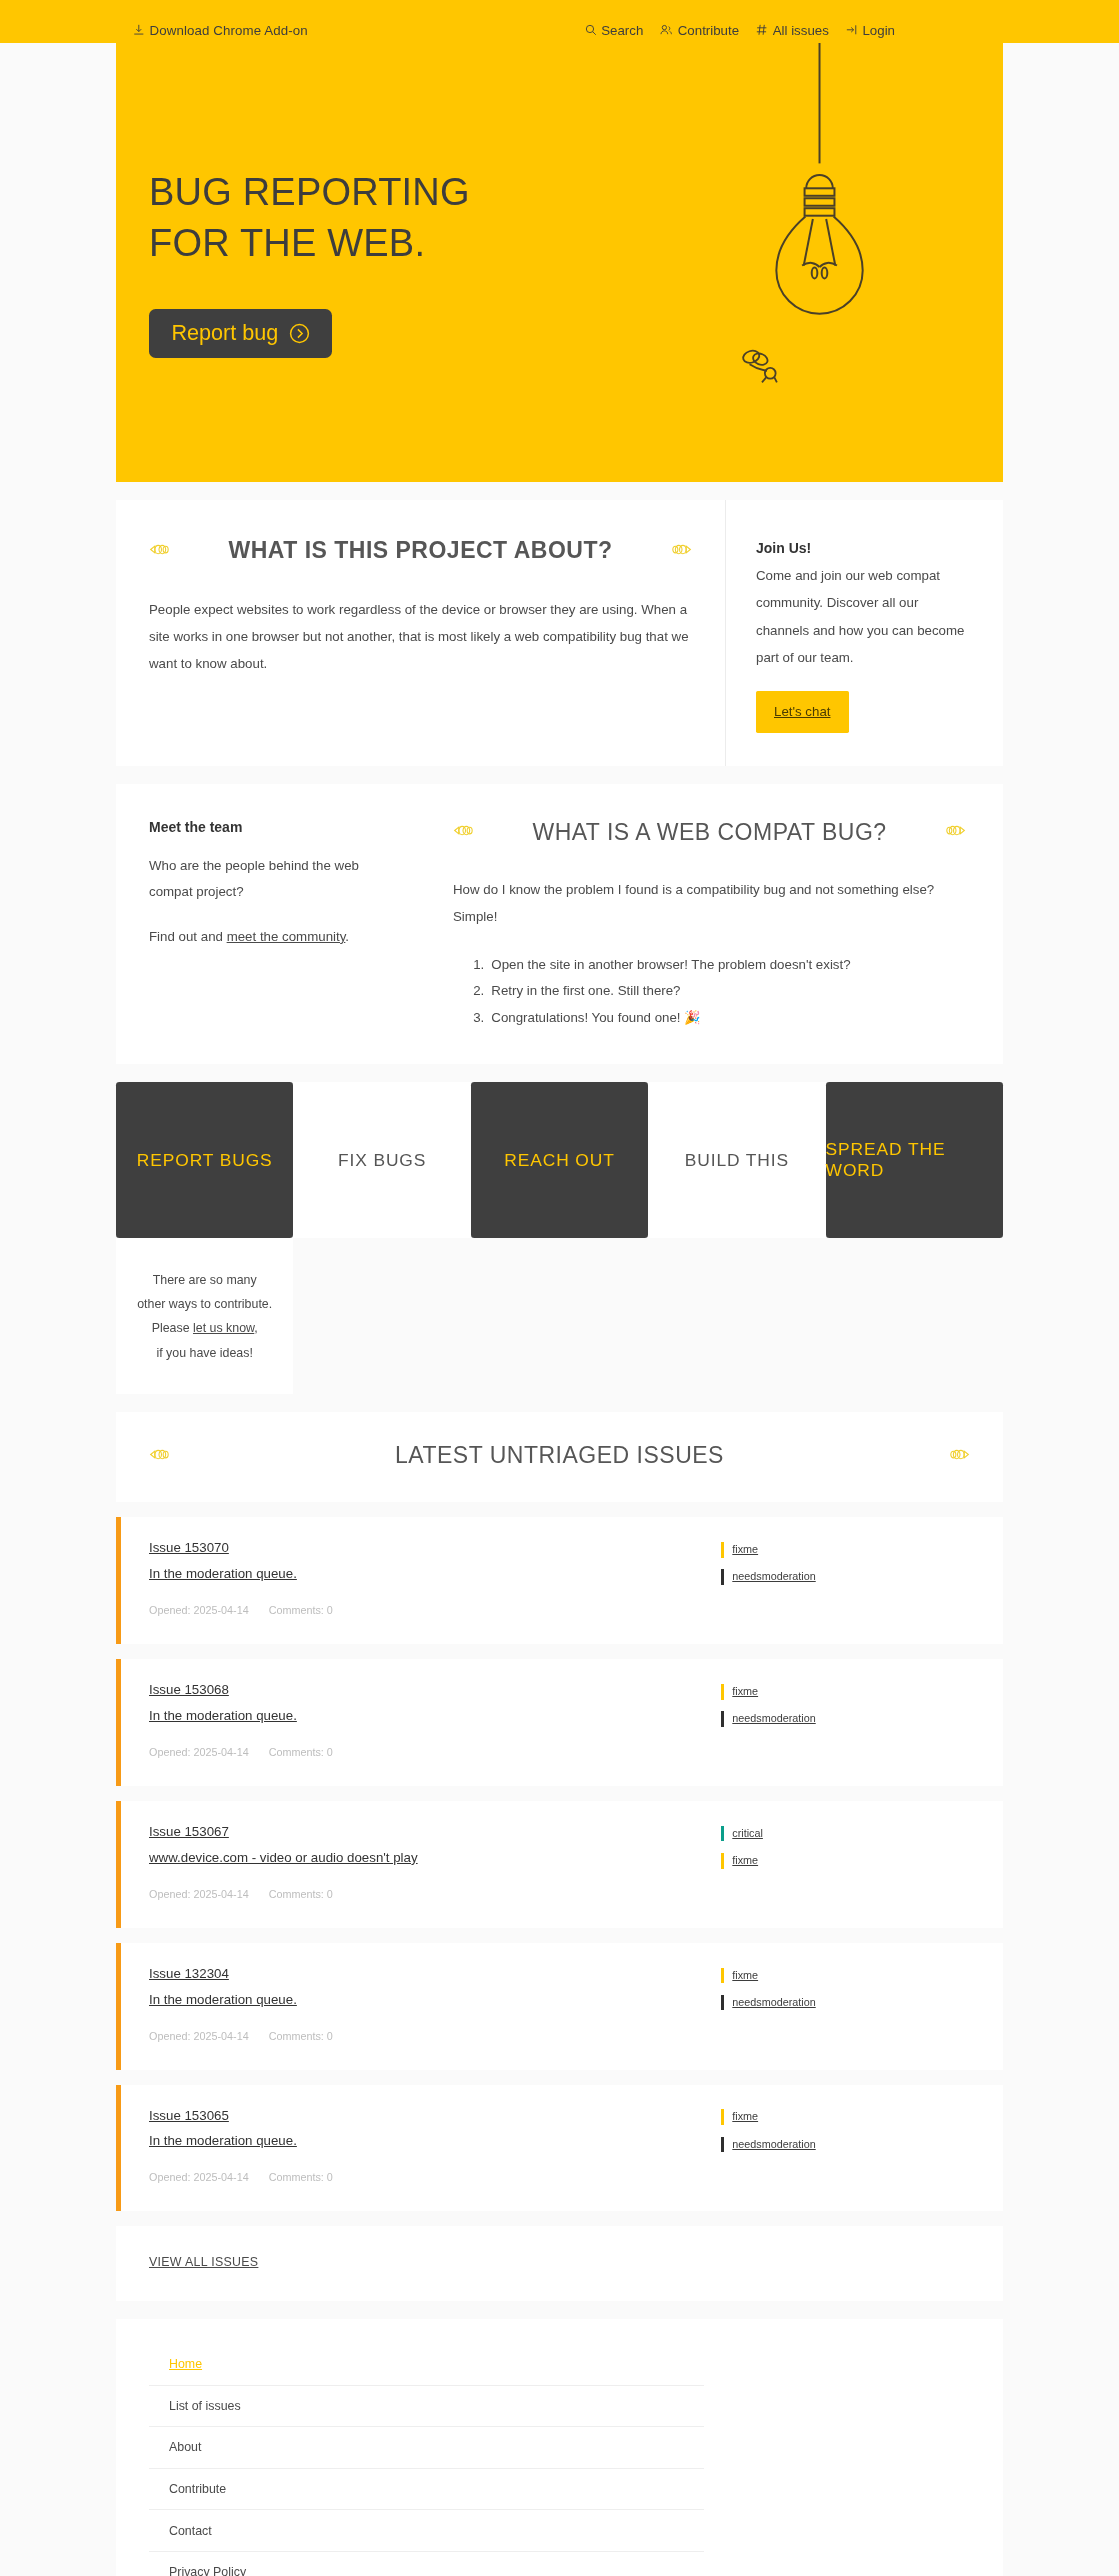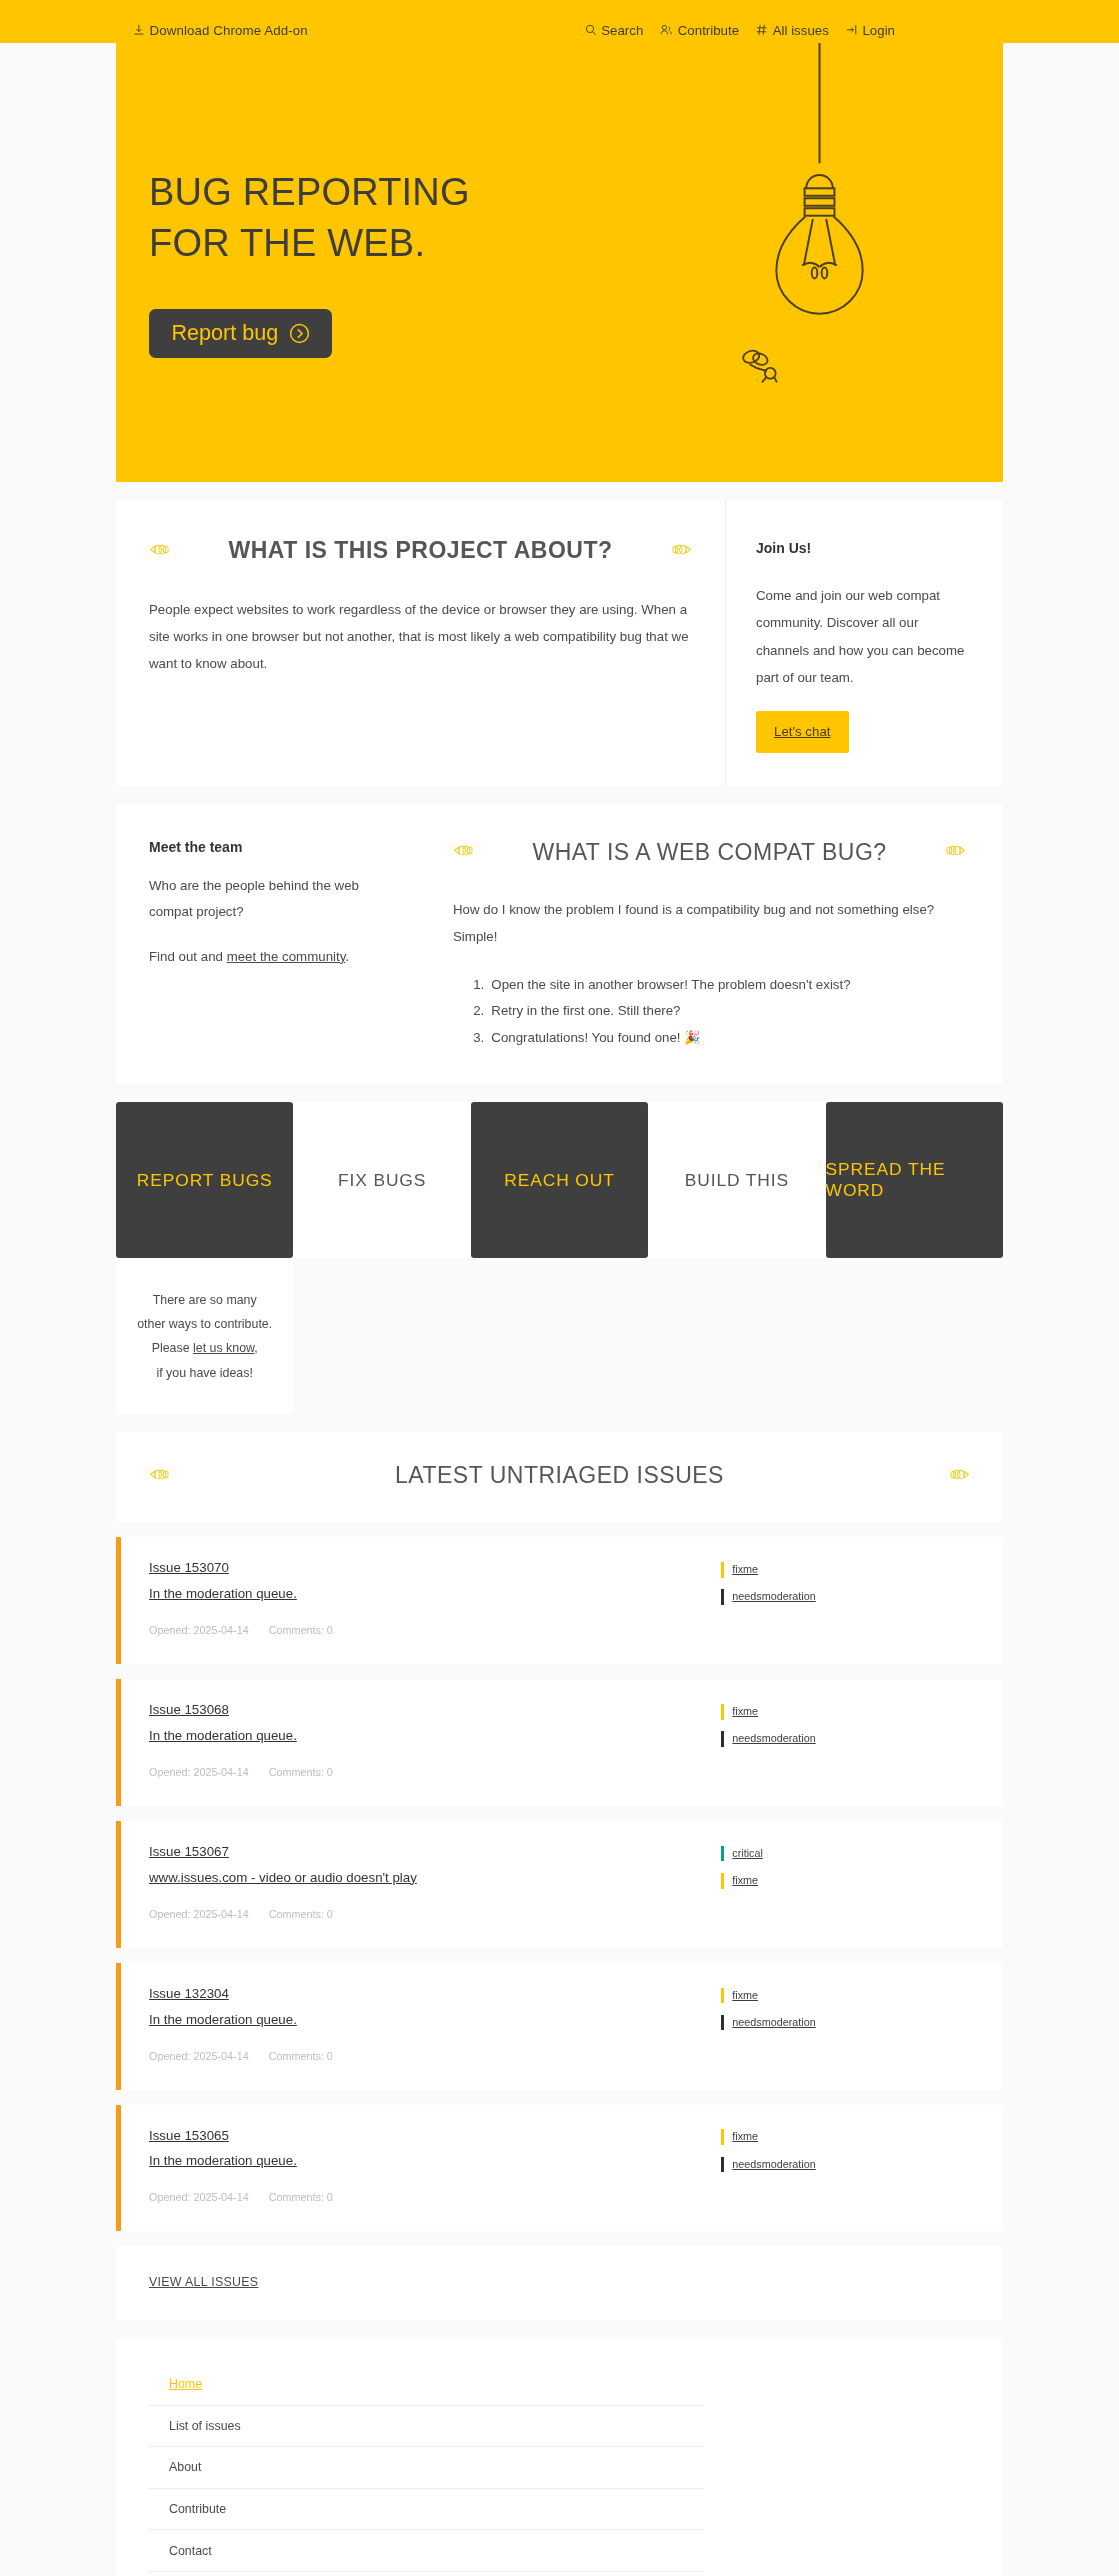--- a/index.html
+++ b/index.html
@@ -97,21 +97,21 @@
   }
   .about-head { display:flex; align-items:center; justify-content:space-between; }
   .about-head .sect-title { flex: 1; font-weight: bold; }
   .body-text {
     font-size: 13.3px;
     line-height: 2.05;
     color: #4a4a4a;
     margin-top: 31.5px;
   }
   .join-title { font-size: 14px; font-weight: bold; color: #333; }
-  .join-text { font-size: 13.3px; line-height: 2.05; color: #4a4a4a; margin-top: 26px; }
+  .join-text { font-size: 13.3px; line-height: 2.05; color: #4a4a4a; margin-top: 6px; }
   .chat-btn {
     display: inline-block;
     margin-top: 20px;
     background: #ffc600;
     color: #4a3c00;
     padding: 13.3px 18px;
     font-size: 13.3px;
     text-decoration: underline;
     border-radius: 1.7px;
     cursor: pointer;
@@ -457,21 +457,21 @@
   </div>
   <div class="issue-labels">
     <a class="label" href="#">fixme</a>
     <a class="label dark" href="#">needsmoderation</a>
   </div>
 </article>
 
 <article class="issue-card">
   <div class="issue-main">
     <a class="issue-num" href="#">Issue 153067</a>
-    <a class="issue-title" href="#">www.issues.com - video or audio doesn't play</a>
+    <a class="issue-title" href="#">www.device.com - video or audio doesn't play</a>
     <div class="issue-meta">
       <span><span>Opened:</span> <span>2025-04-14</span></span>
       <span><span>Comments:</span> <span>0</span></span>
     </div>
   </div>
   <div class="issue-labels">
     <a class="label teal" href="#">critical</a>
     <a class="label" href="#">fixme</a>
   </div>
 </article>

